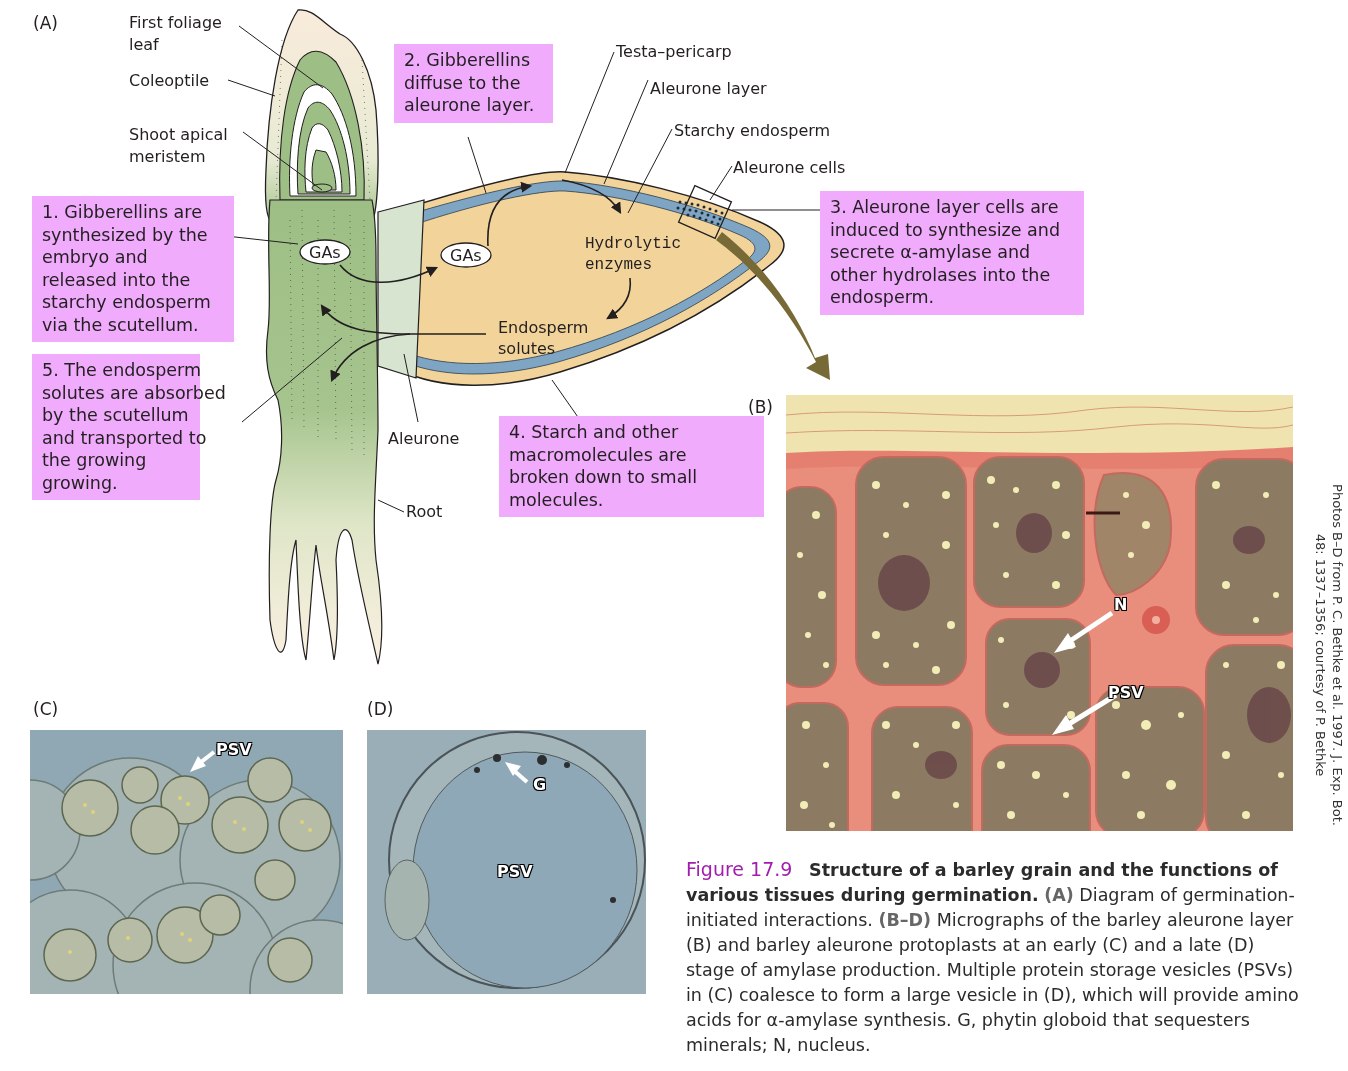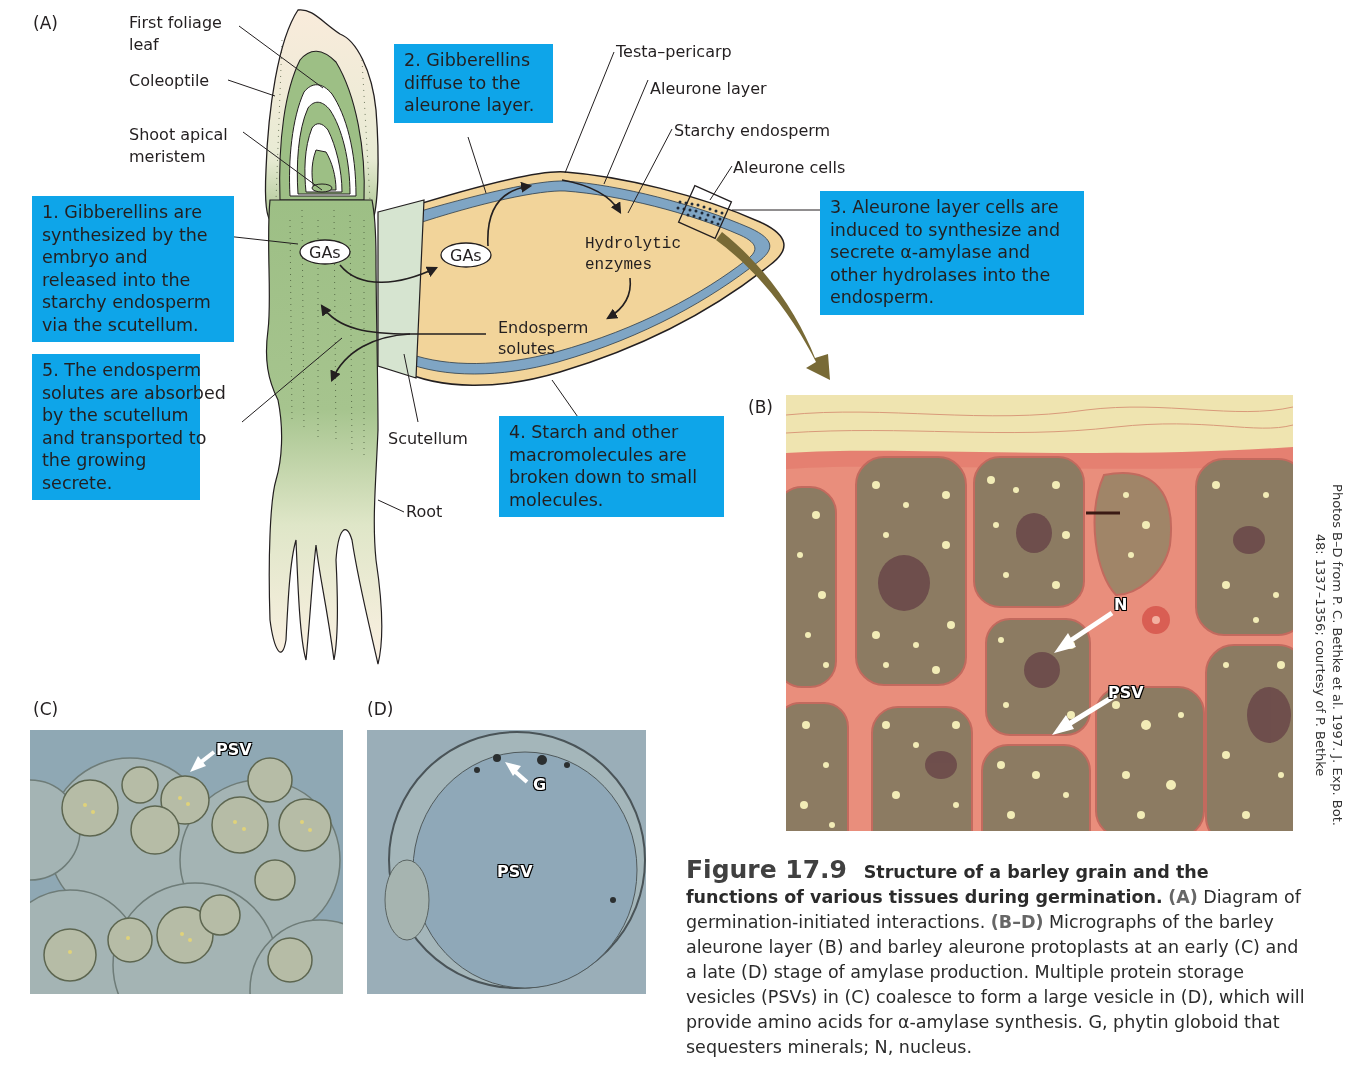--- a/index.html
+++ b/index.html
@@ -1,26 +1,26 @@
 <!DOCTYPE html>
 <html><head>
 <meta charset="utf-8">
 <style>
   html, body { margin:0; padding:0; background:#ffffff; }
   body { width:1348px; height:1071px; position:relative; overflow:hidden;
          font-family:"DejaVu Sans", sans-serif; color:#231f20; }
   .abs { position:absolute; }
   .lbl { font-size:16px; line-height:22px; white-space:nowrap; }
   .panel-letter { font-size:17px; line-height:20px; }
-  .box { background:#0ea5e9; padding:5px 9px 6px 10px; font-size:17.5px; line-height:22.5px; box-sizing:border-box; }
+  .box { background:#f0abfc; padding:5px 9px 6px 10px; font-size:17.5px; line-height:22.5px; box-sizing:border-box; }
   .box span { display:block; white-space:nowrap; }
   .photo { position:absolute; overflow:hidden; }
   .photo svg { display:block; }
   .caption { font-size:17.5px; line-height:25px; color:#2b2b2b; }
-  .caption .fig { color:#404040; font-weight:bold; font-size:25px; }
+  .caption .fig { color:#a21caf; font-weight:normal; font-size:19px; }
   .caption .bold { font-weight:bold; }
   .caption .ref { color:#666; font-weight:bold; }
   .credit { position:absolute; left:1302px; top:470px; transform-origin:0 0;
             transform: translate(44px,0) rotate(90deg);
             font-size:13px; line-height:17px; color:#333; width:370px; text-align:center; }
   .credit span { display:block; white-space:nowrap; }
   .ph-label { position:absolute; color:#fff; font-weight:bold; font-size:16px;
               text-shadow: -1px -1px 0 #000, 1px -1px 0 #000, -1px 1px 0 #000, 1px 1px 0 #000; }
 </style>
 </head>
@@ -145,21 +145,21 @@
 </div>
 <div class="abs lbl" style="left:129px;top:70px;">Coleoptile</div>
 <div class="abs lbl" style="left:129px;top:124px;">
   <div>Shoot apical</div>
   <div>meristem</div>
 </div>
 <div class="abs lbl" style="left:616px;top:41px;">Testa–pericarp</div>
 <div class="abs lbl" style="left:650px;top:78px;">Aleurone layer</div>
 <div class="abs lbl" style="left:674px;top:120px;">Starchy endosperm</div>
 <div class="abs lbl" style="left:733px;top:157px;">Aleurone cells</div>
-<div class="abs lbl" style="left:388px;top:428px;">Scutellum</div>
+<div class="abs lbl" style="left:388px;top:428px;">Aleurone</div>
 <div class="abs lbl" style="left:406px;top:501px;">Root</div>
 <div class="abs lbl" style="left:309px;top:242px;font-size:16px;">GAs</div>
 <div class="abs lbl" style="left:450px;top:245px;font-size:16px;">GAs</div>
 <div class="abs lbl" style="left:585px;top:234px;line-height:21px;font-family:Liberation Mono, monospace;">
   <div>Hydrolytic</div>
   <div>enzymes</div>
 </div>
 <div class="abs lbl" style="left:498px;top:317px;line-height:21px;">
   <div>Endosperm</div>
   <div>solutes</div>
@@ -178,33 +178,33 @@
   <span>diffuse to the</span>
   <span>aleurone layer.</span>
 </div>
 <div class="abs box" style="left:820px;top:191px;width:264px;">
   <span>3. Aleurone layer cells are</span>
   <span>induced to synthesize and</span>
   <span>secrete α-amylase and</span>
   <span>other hydrolases into the</span>
   <span>endosperm.</span>
 </div>
-<div class="abs box" style="left:499px;top:416px;width:225px;">
+<div class="abs box" style="left:499px;top:416px;width:265px;">
   <span>4. Starch and other</span>
   <span>macromolecules are</span>
   <span>broken down to small</span>
   <span>molecules.</span>
 </div>
 <div class="abs box" style="left:32px;top:354px;width:168px;">
   <span>5. The endosperm</span>
   <span>solutes are absorbed</span>
   <span>by the scutellum</span>
   <span>and transported to</span>
   <span>the growing</span>
-  <span>secrete.</span>
+  <span>growing.</span>
 </div>
 
 <div class="photo" style="left:786px;top:395px;width:507px;height:436px;">
   <svg width="507" height="436">
     <rect width="507" height="436" fill="#e98e7c"></rect>
     <rect width="507" height="58" fill="#efe4b0"></rect>
     <path d="M0,58 C120,50 300,66 507,52 L507,70 C300,80 120,66 0,74 Z" fill="#e58071"></path>
     <g stroke="#d99a7a" stroke-width="1" fill="none">
       <path d="M0,20 C100,10 200,30 300,15 C380,5 450,25 507,12"></path>
       <path d="M0,38 C120,30 220,45 330,32 C420,22 470,40 507,30"></path>

